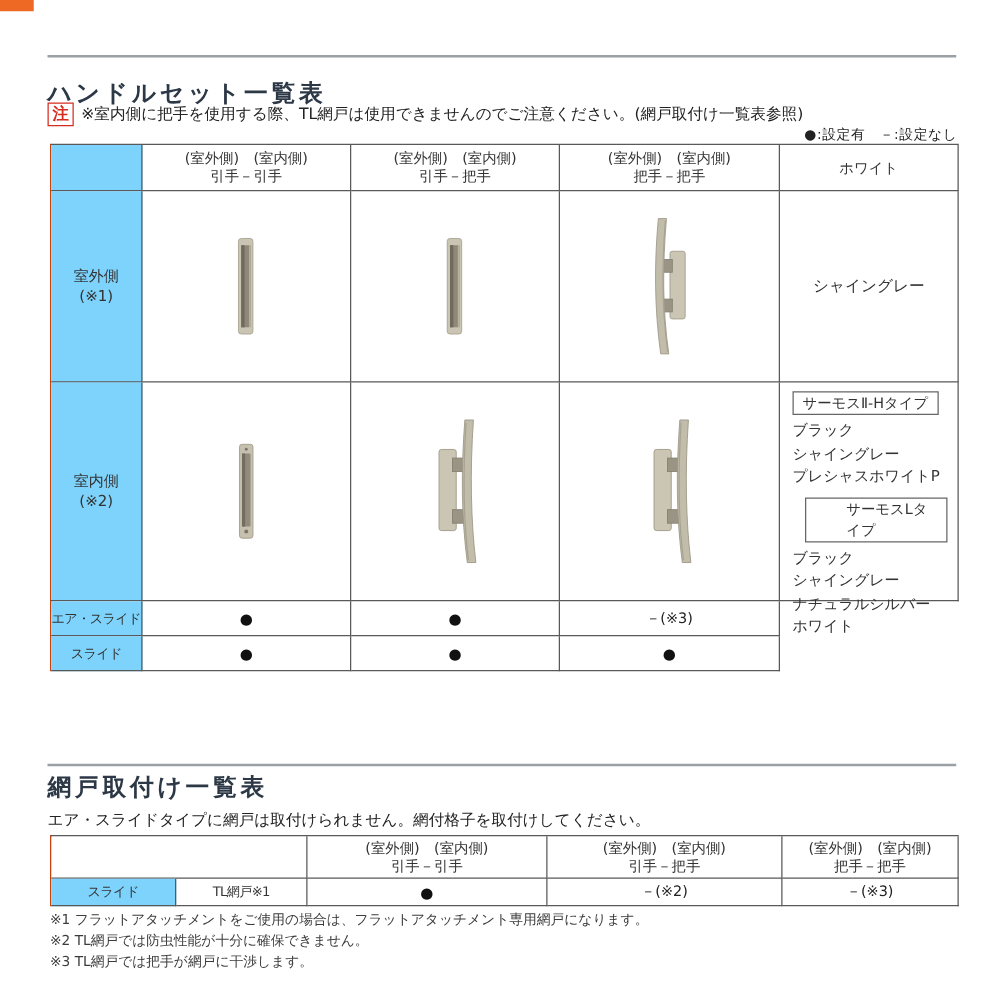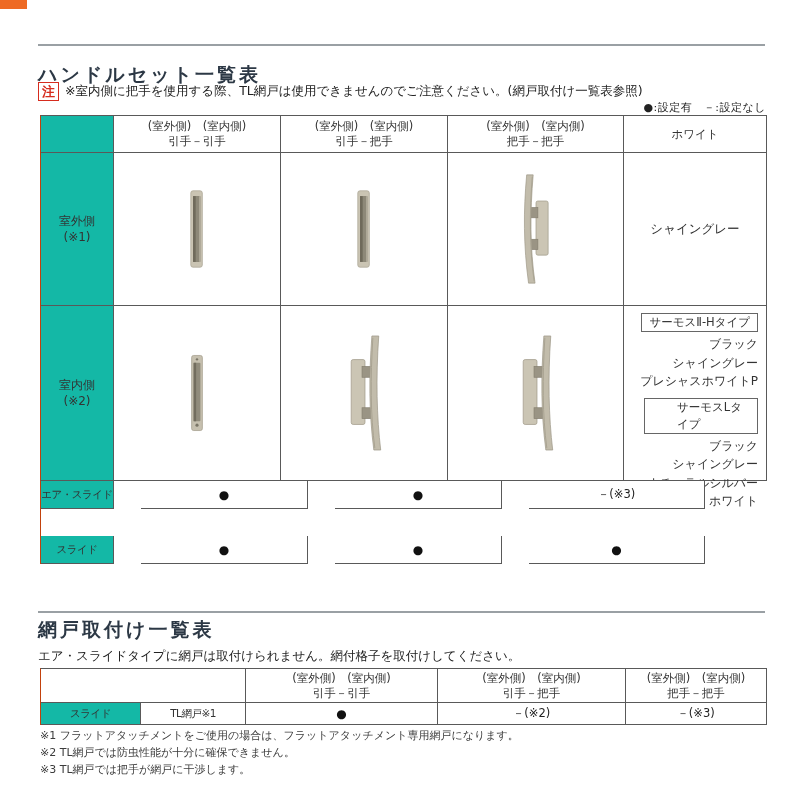--- a/index.html
+++ b/index.html
@@ -9,32 +9,32 @@
   .hline{position:absolute;left:38px;width:727px;height:2px;background:#9aa0a4;}
   .sec-title{position:absolute;left:38px;font-size:19px;font-weight:bold;color:#2c3845;letter-spacing:3px;}
   .note-row{position:absolute;left:38px;display:flex;align-items:center;font-size:12.5px;color:#222;}
   .note-mark{display:inline-block;border:1px solid #d62c1e;color:#d62c1e;font-size:13px;font-weight:bold;
              padding:0 3px;margin-right:6px;line-height:17px;}
   .legend{position:absolute;right:34px;font-size:11px;color:#222;letter-spacing:0.5px;text-align:right;}
   .desc{position:absolute;left:38px;font-size:12.5px;color:#222;}
 
   .grid{position:absolute;display:grid;border-top:1px solid #595959;border-left:1px solid #c2410c;background:#fff;}
   #tableA{left:40px;top:115px;grid-template-columns:73px 167px 167px 176px 143px;grid-template-rows:37px 153px 175px;}
-  #tableB{left:40px;top:480px;grid-template-columns:73px 167px 167px 176px;grid-template-rows:28px 28px;gap:27px;}
+  #tableB{left:40px;top:480px;grid-template-columns:73px 167px 167px 176px;grid-template-rows:28px 28px;}
   #tableC{left:40px;top:668px;grid-template-columns:100px 105px 192px 188px 141px;grid-template-rows:34px 22px;}
   .tc{box-sizing:border-box;border-right:1px solid #595959;border-bottom:1px solid #595959;
       display:flex;flex-direction:column;align-items:center;justify-content:center;text-align:center;}
-  .gray{background:#14b8a6;}
+  .gray{background:#7dd3fc;}
   .hl{font-size:11.5px;line-height:15px;color:#333;}
   .rowlabel{font-size:12px;line-height:16px;color:#333;}
   .rowlabel-sm{font-size:10.5px;letter-spacing:-0.5px;color:#333;}
   .dot{font-size:12px;color:#111;}
   .dash{font-size:11.5px;color:#222;}
   .colorcell{font-size:12.5px;color:#333;}
-  .clist{align-items:flex-end;text-align:left;padding:6px 8px 4px 10px;justify-content:flex-start;}
+  .clist{align-items:flex-start;text-align:left;padding:6px 8px 4px 10px;justify-content:flex-start;}
   .cbox{display:inline-block;border:1px solid #666;padding:0 7px;font-size:11.5px;line-height:17px;
         color:#333;margin:1px 0 3px;}
   .cbox.second{margin-top:7px;margin-left:10px;padding-left:32px;}
   .citem{font-size:12px;line-height:18.5px;color:#333;}
   .fn{position:absolute;left:40px;font-size:11px;line-height:17px;color:#3c3c3c;}
   .handle-wrap{display:flex;align-items:center;justify-content:center;}
 </style>
 </head>
 <body>
 

